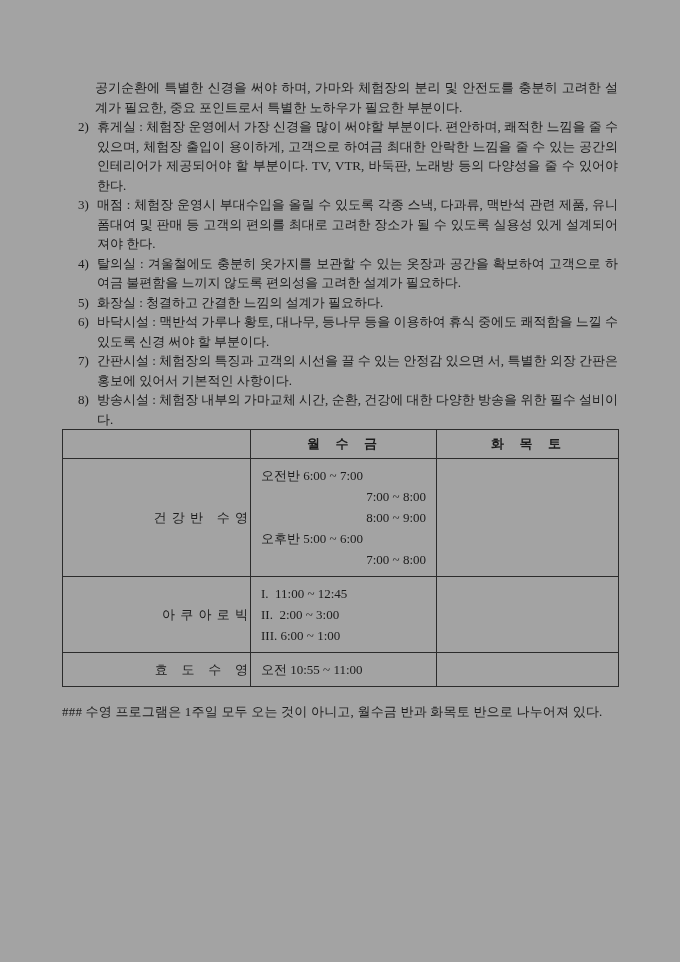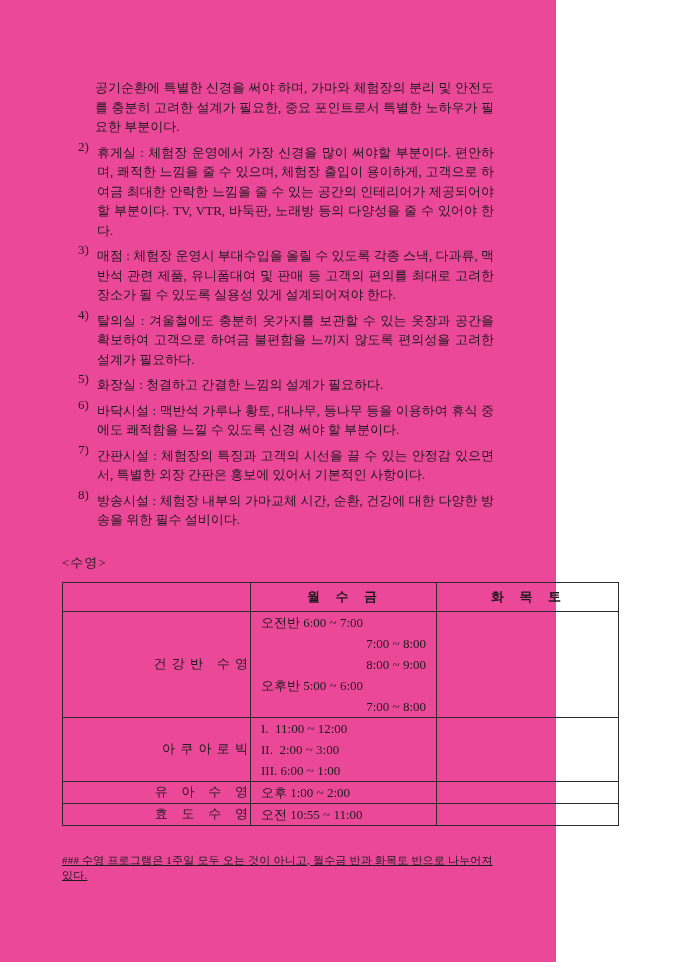--- a/index.html
+++ b/index.html
@@ -3,36 +3,36 @@
 <meta charset="utf-8">
 <style>
   html,body{margin:0;padding:0;}
   body{
     width:680px;height:962px;
     background:#ffffff;
     font-family:"Liberation Serif","DejaVu Serif",serif;
     color:#1b1b1b;
     overflow:hidden;
   }
-  .page{box-sizing:border-box;width:556px;height:962px;padding:78px 62px 0 62px;background:#ec4899;}
+  .page{box-sizing:border-box;width:680px;height:962px;padding:78px 62px 0 62px;background:#a3a3a3;}
   .intro{margin:0 0 0 33px;text-align:justify;font-size:13px;line-height:19.5px;}
   .numbered-list{margin:0;}
   .list-item{display:flex;padding-left:16px;font-size:13px;line-height:19.5px;}
   .list-item .num{width:19px;flex:none;}
-  .list-item .txt{flex:1;text-align:justify;margin-top:6px;}
+  .list-item .txt{flex:1;text-align:justify;}
   .swim-heading{margin:24px 0 10px 0;font-size:13px;letter-spacing:1px;}
   table.swim{border-collapse:collapse;width:556px;table-layout:fixed;}
   table.swim th, table.swim td{border:1px solid #2b2b2b;font-size:13px;vertical-align:middle;}
   table.swim th{font-weight:bold;padding:5px 8px;text-align:center;white-space:pre;letter-spacing:3px;height:17px;}
   td.name{text-align:right;white-space:pre;letter-spacing:1px;}
-  td.mwf{padding:0 10px;}
+  td.mwf{padding:6px 10px;}
   td.tts{padding:8px 10px;}
   .sched-line{line-height:21px;white-space:pre;}
   .sched-line.indent{margin-left:46px;text-align:right;}
-  .footnote{margin-top:27px;font-size:11px;letter-spacing:0.2px;text-decoration:underline;}
+  .footnote{margin-top:16px;font-size:13px;letter-spacing:0.2px;}
 </style>
 </head>
 <body>
 
 <div class="page">
 
   <p class="intro">공기순환에 특별한 신경을 써야 하며, 가마와 체험장의 분리 및 안전도를 충분히 고려한 설계가 필요한, 중요 포인트로서 특별한 노하우가 필요한 부분이다.</p>
 
   <div class="numbered-list">
       <div class="list-item">
@@ -58,21 +58,20 @@
       <div class="list-item">
         <span class="num">7)</span>
         <span class="txt">간판시설 : 체험장의 특징과 고객의 시선을 끌 수 있는 안정감 있으면 서, 특별한 외장 간판은 홍보에 있어서 기본적인 사항이다.</span>
       </div>
       <div class="list-item">
         <span class="num">8)</span>
         <span class="txt">방송시설 : 체험장 내부의 가마교체 시간, 순환, 건강에 대한 다양한 방송을 위한 필수 설비이다.</span>
       </div>
     </div>
 
-  <div class="swim-heading">&lt;수영&gt;</div>
 
   <table class="swim">
     <colgroup>
       <col style="width:188px">
       <col style="width:186px">
       <col style="width:182px">
     </colgroup>
     <thead>
       <tr>
         <th></th>
@@ -88,30 +87,23 @@
             <div class="sched-line indent">7:00 ~ 8:00</div>
             <div class="sched-line indent">8:00 ~ 9:00</div>
             <div class="sched-line">오후반 5:00 ~ 6:00</div>
             <div class="sched-line indent">7:00 ~ 8:00</div>
           </td>
           <td class="tts"></td>
         </tr>
         <tr>
           <td class="name">아 쿠 아 로 빅</td>
           <td class="mwf">
-            <div class="sched-line">I.  11:00 ~ 12:00</div>
+            <div class="sched-line">I.  11:00 ~ 12:45</div>
             <div class="sched-line">II.  2:00 ~ 3:00</div>
             <div class="sched-line">III. 6:00 ~ 1:00</div>
-          </td>
-          <td class="tts"></td>
-        </tr>
-        <tr>
-          <td class="name">유   아   수   영</td>
-          <td class="mwf">
-            <div class="sched-line">오후 1:00 ~ 2:00</div>
           </td>
           <td class="tts"></td>
         </tr>
         <tr>
           <td class="name">효   도   수   영</td>
           <td class="mwf">
             <div class="sched-line">오전 10:55 ~ 11:00</div>
           </td>
           <td class="tts"></td>
         </tr>

